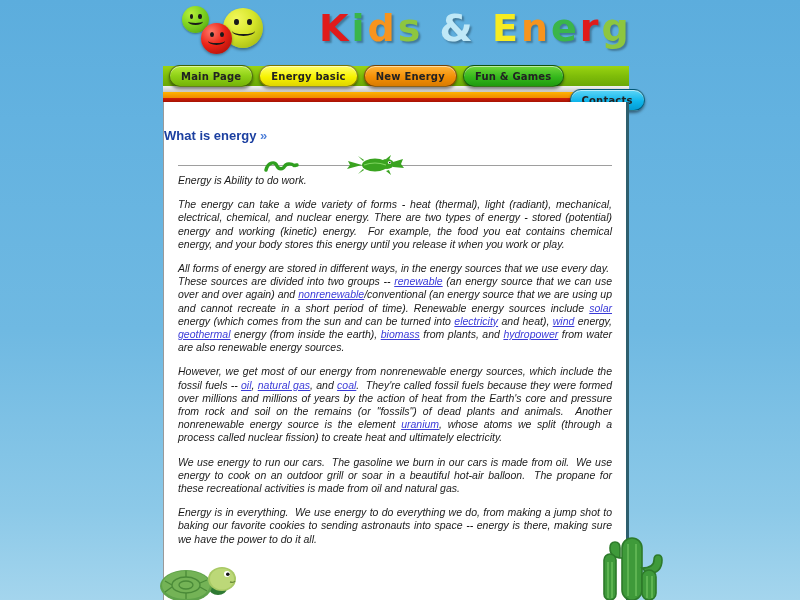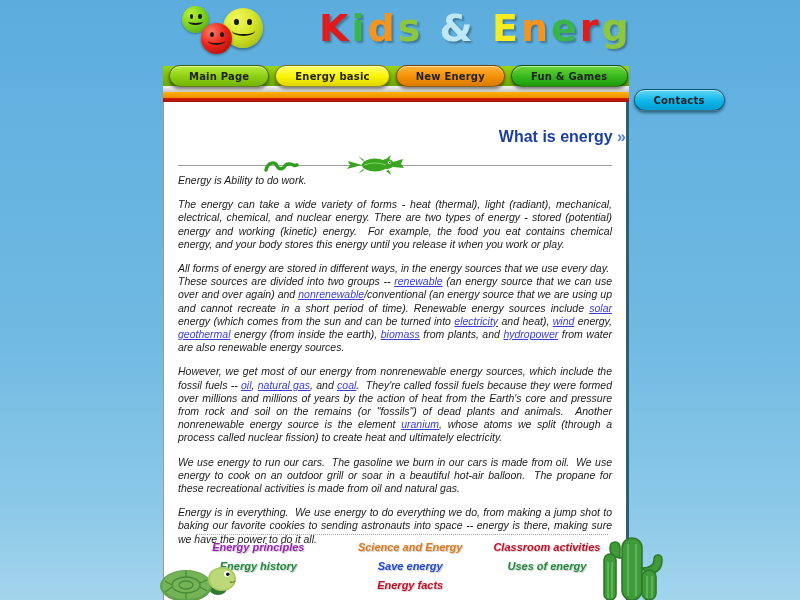--- a/index.html
+++ b/index.html
@@ -115,21 +115,21 @@
     background: linear-gradient(to bottom, #d21f08, #a61203);
   }
   .navlist {
     position: absolute;
     left: 6px; top: 3px;
     display: flex;
     gap: 6px;
   }
   .navbtn {
     height: 22px;
-    padding: 0 19px;
+    padding: 0 11px;
     border-radius: 11px;
     display: flex;
     align-items: center;
     justify-content: center;
     font-size: 10px;
     font-weight: bold;
     color: #222;
     border: 1px solid rgba(0,0,0,0.45);
     box-shadow: 0 2px 3px rgba(0,0,0,0.45), inset 0 1px 0 rgba(255,255,255,0.55);
     cursor: pointer;
@@ -153,22 +153,22 @@
     border-right: 3px solid #2e5f6e;
     overflow: hidden;
   }
 
   .title-block {
     position: relative;
     margin-top: 26px;
     height: 46px;
   }
   .page-title {
-    text-align: right;
-    font-size: 16px;
+    text-align: left;
+    font-size: 13px;
     font-weight: bold;
     color: #1b3fa0;
     font-family: "Liberation Sans", sans-serif;
   }
   .page-title .chev { color: #4f7fd8; font-weight: bold; }
   .rule-row {
     position: absolute;
     left: 14px; right: 14px; top: 28px;
     height: 18px;
   }
@@ -329,38 +329,20 @@
 
     <div class="body-text" id="body-text">
         <p>Energy is Ability to do work.</p>
         <p>The energy can take a wide variety of forms - heat (thermal), light (radiant), mechanical, electrical, chemical, and nuclear energy. There are two types of energy - stored (potential) energy and working (kinetic) energy.&nbsp; For example, the food you eat contains chemical energy, and your body stores this energy until you release it when you work or play.</p>
         <p>All forms of energy are stored in different ways, in the energy sources that we use every day.&nbsp; These sources are divided into two groups -- <a href="#">renewable</a> (an energy source that we can use over and over again) and <a href="#">nonrenewable</a>/conventional (an energy source that we are using up and cannot recreate in a short period of time). Renewable energy sources include <a href="#">solar</a> energy (which comes from the sun and can be turned into <a href="#">electricity</a> and heat), <a href="#">wind</a> energy, <a href="#">geothermal</a> energy (from inside the earth), <a href="#">biomass</a> from plants, and <a href="#">hydropower</a> from water are also renewable energy sources.</p>
         <p>However, we get most of our energy from nonrenewable energy sources, which include the fossil fuels -- <a href="#">oil</a>, <a href="#">natural gas</a>, and <a href="#">coal</a>.&nbsp; They're called fossil fuels because they were formed over millions and millions of years by the action of heat from the Earth's core and pressure from rock and soil on the remains (or "fossils") of dead plants and animals.&nbsp; Another nonrenewable energy source is the element <a href="#">uranium</a>, whose atoms we split (through a process called nuclear fission) to create heat and ultimately electricity.</p>
         <p>We use energy to run our cars.&nbsp; The gasoline we burn in our cars is made from oil.&nbsp; We use energy to cook on an outdoor grill or soar in a beautiful hot-air balloon.&nbsp; The propane for these recreational activities is made from oil and natural gas.</p>
         <p>Energy is in everything.&nbsp; We use energy to do everything we do, from making a jump shot to baking our favorite cookies to sending astronauts into space -- energy is there, making sure we have the power to do it all.</p>
       </div>
 
-    <div class="footer">
-      <div class="dots"></div>
-      <div class="fcols" id="fcols">
-          <div class="fcol c1">
-            <a class="flink" href="#" style="color: rgb(155, 31, 181);">Energy principles</a>
-            <a class="flink" href="#" style="color: rgb(31, 138, 60);">Energy history</a>
-          </div>
-          <div class="fcol c2">
-            <a class="flink" href="#" style="color: rgb(224, 120, 24);">Science and Energy</a>
-            <a class="flink" href="#" style="color: rgb(31, 71, 216);">Save energy</a>
-            <a class="flink" href="#" style="color: rgb(192, 16, 40);">Energy facts</a>
-          </div>
-          <div class="fcol c3">
-            <a class="flink" href="#" style="color: rgb(192, 16, 40);">Classroom activities</a>
-            <a class="flink" href="#" style="color: rgb(31, 138, 60);">Uses of energy</a>
-          </div>
-        </div>
-    </div>
   </div>
 
   <svg class="turtle" viewBox="0 0 88 46">
     <ellipse cx="62" cy="34" rx="9" ry="7" fill="#2f7a33"></ellipse>
     <ellipse cx="34" cy="38" rx="7" ry="4" fill="#2f7a33"></ellipse>
     <ellipse cx="30" cy="32" rx="26" ry="16" fill="#5fa24a"></ellipse>
     <ellipse cx="30" cy="31" rx="24" ry="14" fill="#74b356"></ellipse>
     <g stroke="#4a8a38" stroke-width="1.3" fill="none">
       <ellipse cx="30" cy="31" rx="14" ry="8"></ellipse>
       <ellipse cx="30" cy="31" rx="7" ry="4"></ellipse>

